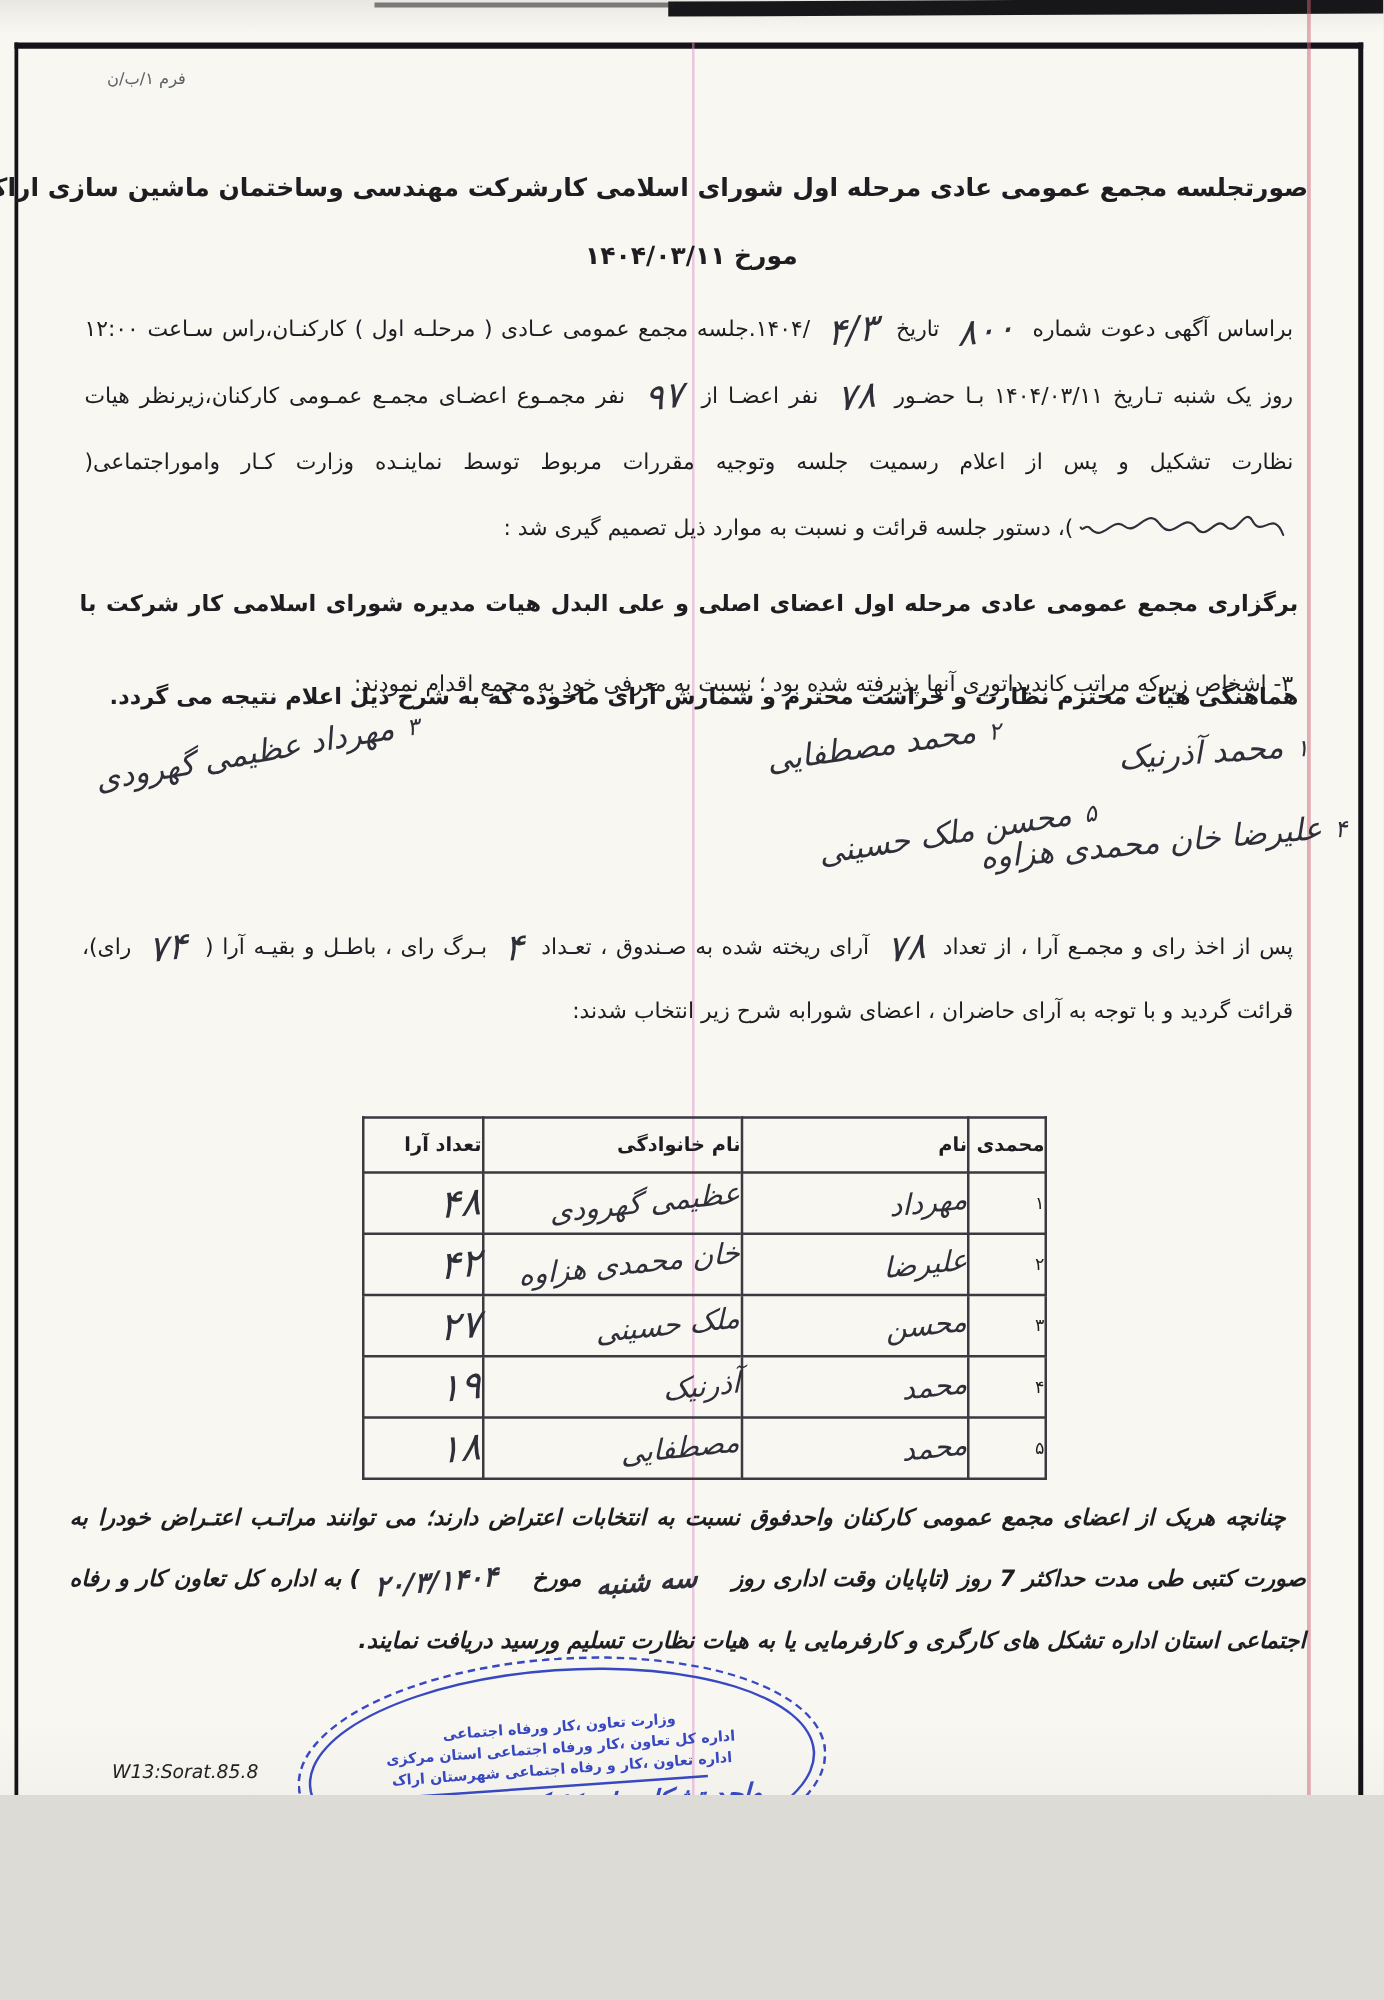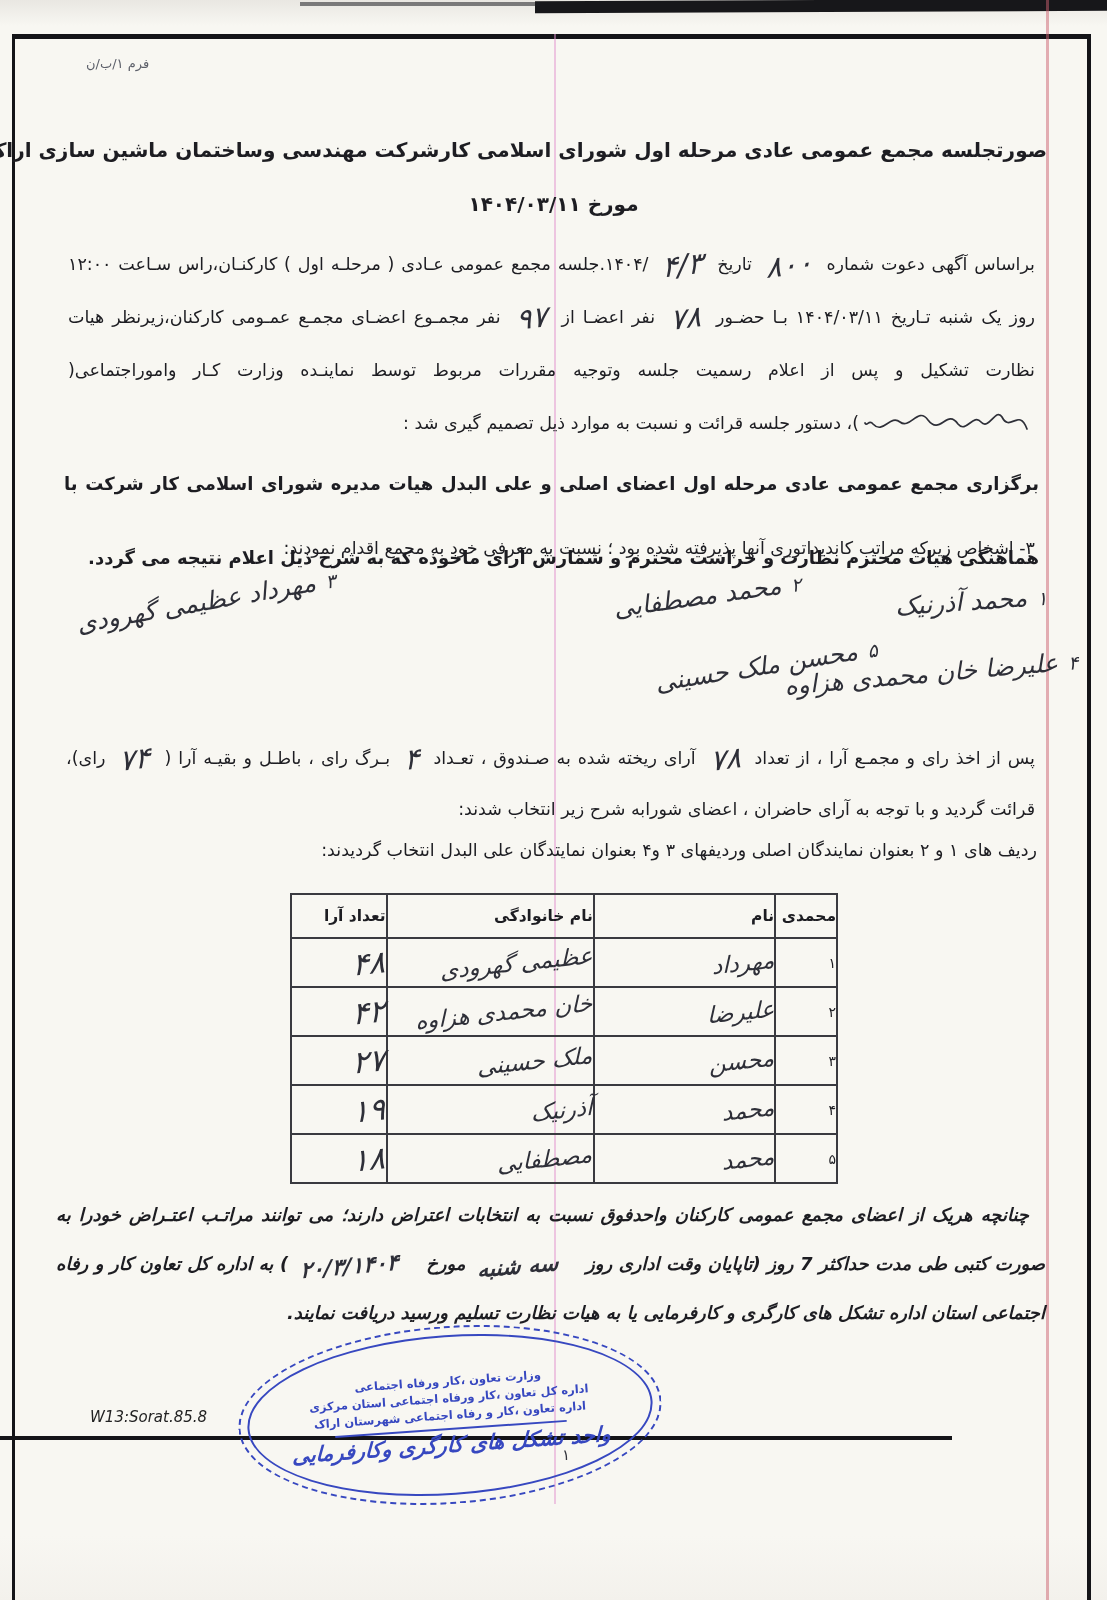--- a/index.html
+++ b/index.html
@@ -1,20 +1,20 @@
 <!DOCTYPE html>
 <html lang="fa" dir="rtl"><head>
 <meta charset="utf-8">
 <style>
   * { margin:0; padding:0; box-sizing:border-box; }
   html,body { width:1107px; }
   body { font-family:"DejaVu Sans", sans-serif; background:#dddbd6; }
 
   .page {
-    position:relative; width:1107px; height:1600px; overflow:hidden;
+    position:relative; width:1107px; height:1436px; overflow:hidden;
     background:linear-gradient(180deg,#e9e7e2 0,#f8f7f2 26px,#f8f7f2 96%,#f3f1ec);
     direction:rtl; color:#1d1d22;
   }
 
   
   .scan-top-mark { position:absolute; left:535px; top:0; width:572px; height:12px; background:#17171a; transform:skewY(-0.25deg); }
   .scan-top-mark2 { position:absolute; left:300px; top:2px; width:240px; height:4px; background:rgba(30,30,34,.55); }
   .fold-line { position:absolute; left:554px; top:34px; width:2px; height:1470px; background:rgba(226,148,206,.5); }
   .red-line  { position:absolute; left:1046px; top:0; width:3px; height:1600px; background:rgba(203,97,112,.5); }
 
@@ -136,21 +136,20 @@
   <div class="para p4">
     <span>پس از اخذ رای و مجمـع آرا ، از تعداد</span>
     <span class="hw hw-num">۷۸</span>
     <span>آرای ریخته شده به صـندوق ، تعـداد</span>
     <span class="hw hw-num">۴</span>
     <span>بـرگ رای ، باطـل و بقیـه آرا (</span>
     <span class="hw hw-num">۷۴</span>
     <span>رای)، قرائت گردید و با توجه به  آرای حاضران ، اعضای شورابه شرح زیر انتخاب شدند:</span>
   </div>
 
-  <div class="para p5">ردیف های ۱ و ۲ بعنوان نمایندگان اصلی وردیفهای ۳ و۴ بعنوان نمایتدگان علی البدل انتخاب گردیدند:</div>
 
   <table class="results">
     <colgroup>
         <col style="width:62px">
         <col style="width:182px">
         <col style="width:208px">
         <col style="width:96px">
       </colgroup>
     <tbody>
         <tr>

